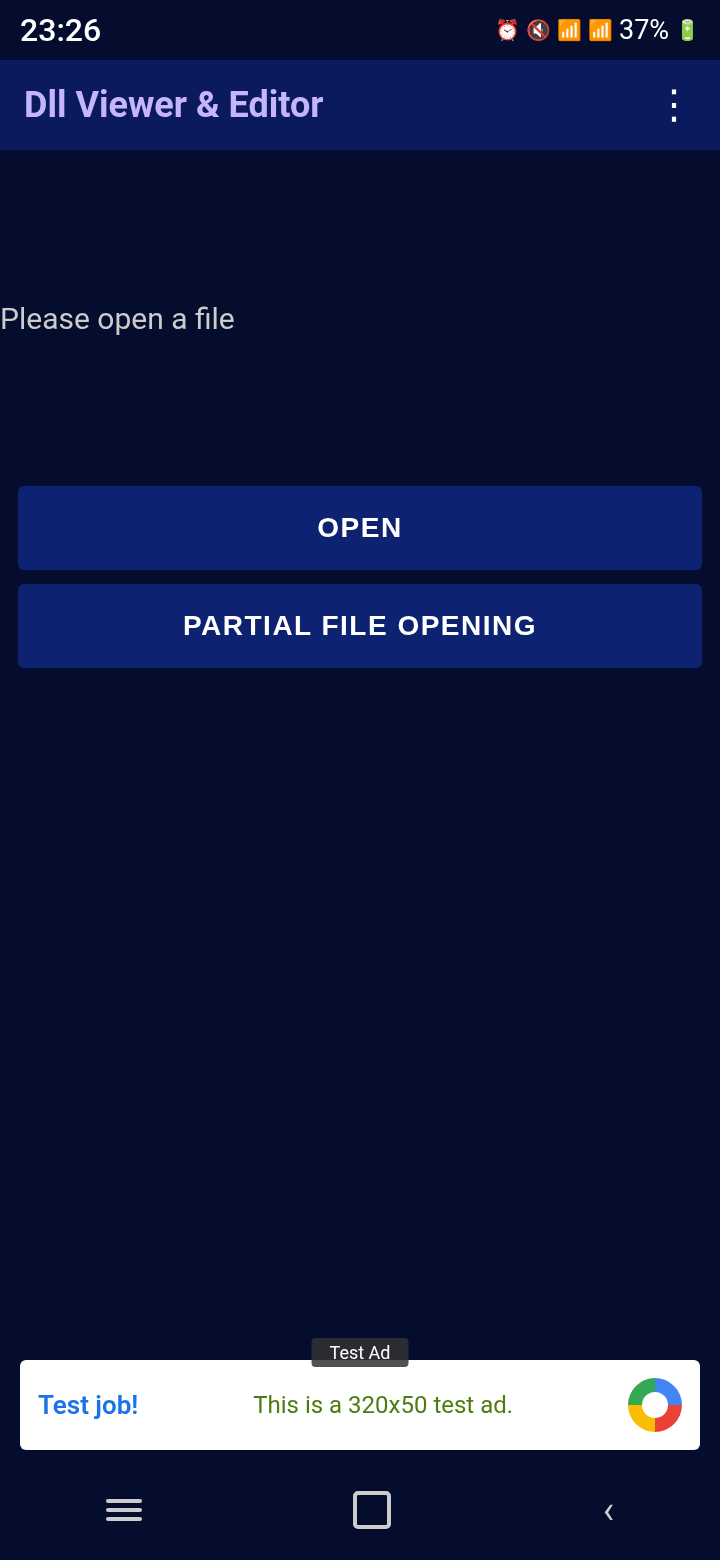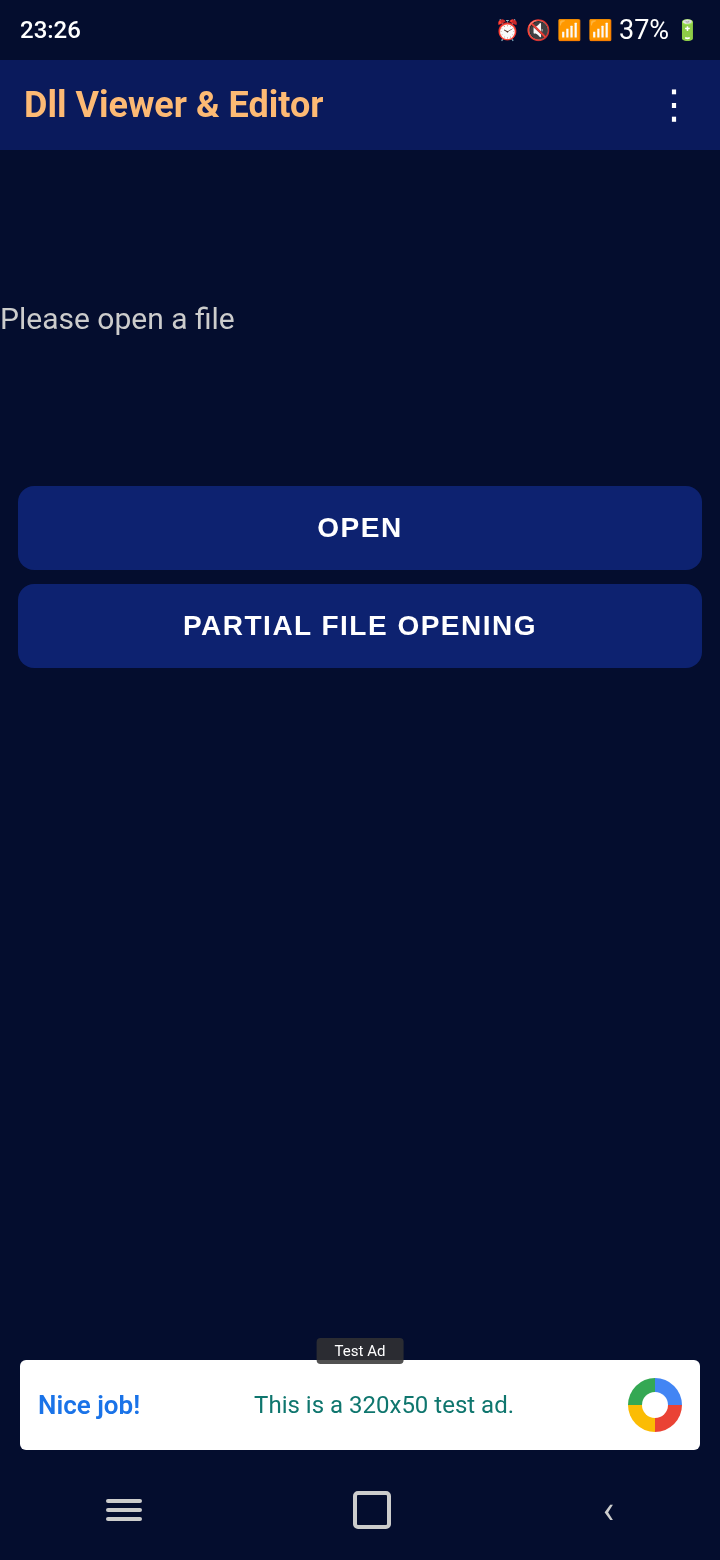--- a/index.html
+++ b/index.html
@@ -21,21 +21,21 @@
       height: 60px;
       background-color: #040d2e;
       display: flex;
       align-items: center;
       justify-content: space-between;
       padding: 0 20px;
     }
 
     .status-time {
       color: #ffffff;
-      font-size: 24px;
+      font-size: 32px;
       font-weight: 500;
     }
 
     .status-icons {
       display: flex;
       align-items: center;
       gap: 6px;
       color: #ffffff;
       font-size: 22px;
     }
@@ -49,21 +49,21 @@
       width: 100%;
       height: 90px;
       background-color: #0a1a5c;
       display: flex;
       align-items: center;
       justify-content: space-between;
       padding: 0 24px;
     }
 
     .app-title {
-      color: #fdba74;
+      color: #c4b5fd;
       font-size: 36px;
       font-weight: 700;
     }
 
     .more-options-icon {
       color: #ffffff;
       font-size: 40px;
       cursor: pointer;
       line-height: 1;
       letter-spacing: 2px;
@@ -97,21 +97,21 @@
       flex-direction: column;
       gap: 14px;
       margin-bottom: 20px;
     }
 
     .action-button {
       width: 100%;
       height: 84px;
       background-color: #0d2270;
       border: none;
-      border-radius: 16px;
+      border-radius: 6px;
       color: #ffffff;
       font-size: 28px;
       font-weight: 700;
       letter-spacing: 1.5px;
       cursor: pointer;
       text-transform: uppercase;
       display: flex;
       align-items: center;
       justify-content: center;
     }
@@ -136,34 +136,34 @@
       position: relative;
     }
 
     .ad-label {
       position: absolute;
       top: -22px;
       left: 50%;
       transform: translateX(-50%);
       background-color: rgba(50, 50, 50, 0.85);
       color: #ffffff;
-      font-size: 15px;
+      font-size: 18px;
       padding: 4px 18px;
       border-radius: 4px;
       white-space: nowrap;
     }
 
     .ad-nice-job {
       color: #1a73e8;
       font-size: 26px;
       font-weight: 600;
     }
 
     .ad-description {
-      color: #0f766e;
+      color: #4d7c0f;
       font-size: 24px;
       flex: 1;
       text-align: center;
     }
 
     .ad-logo {
       width: 54px;
       height: 54px;
       border-radius: 50%;
       background: conic-gradient(#4285F4 0deg 90deg, #EA4335 90deg 180deg, #FBBC04 180deg 270deg, #34A853 270deg 360deg);
@@ -259,21 +259,21 @@
 
   <div class="buttons-area">
     <button class="action-button">OPEN</button>
     <button class="action-button">PARTIAL FILE OPENING</button>
   </div>
 
   <div class="lower-empty"></div>
 
   <div class="ad-banner">
     <span class="ad-label">Test Ad</span>
-    <span class="ad-nice-job">Nice job!</span>
+    <span class="ad-nice-job">Test job!</span>
     <span class="ad-description">This is a 320x50 test ad.</span>
     <div class="ad-logo"></div>
   </div>
 
 </div>
 
 <div class="nav-bar">
   <div class="nav-icon nav-recents">
     <span></span>
     <span></span>

